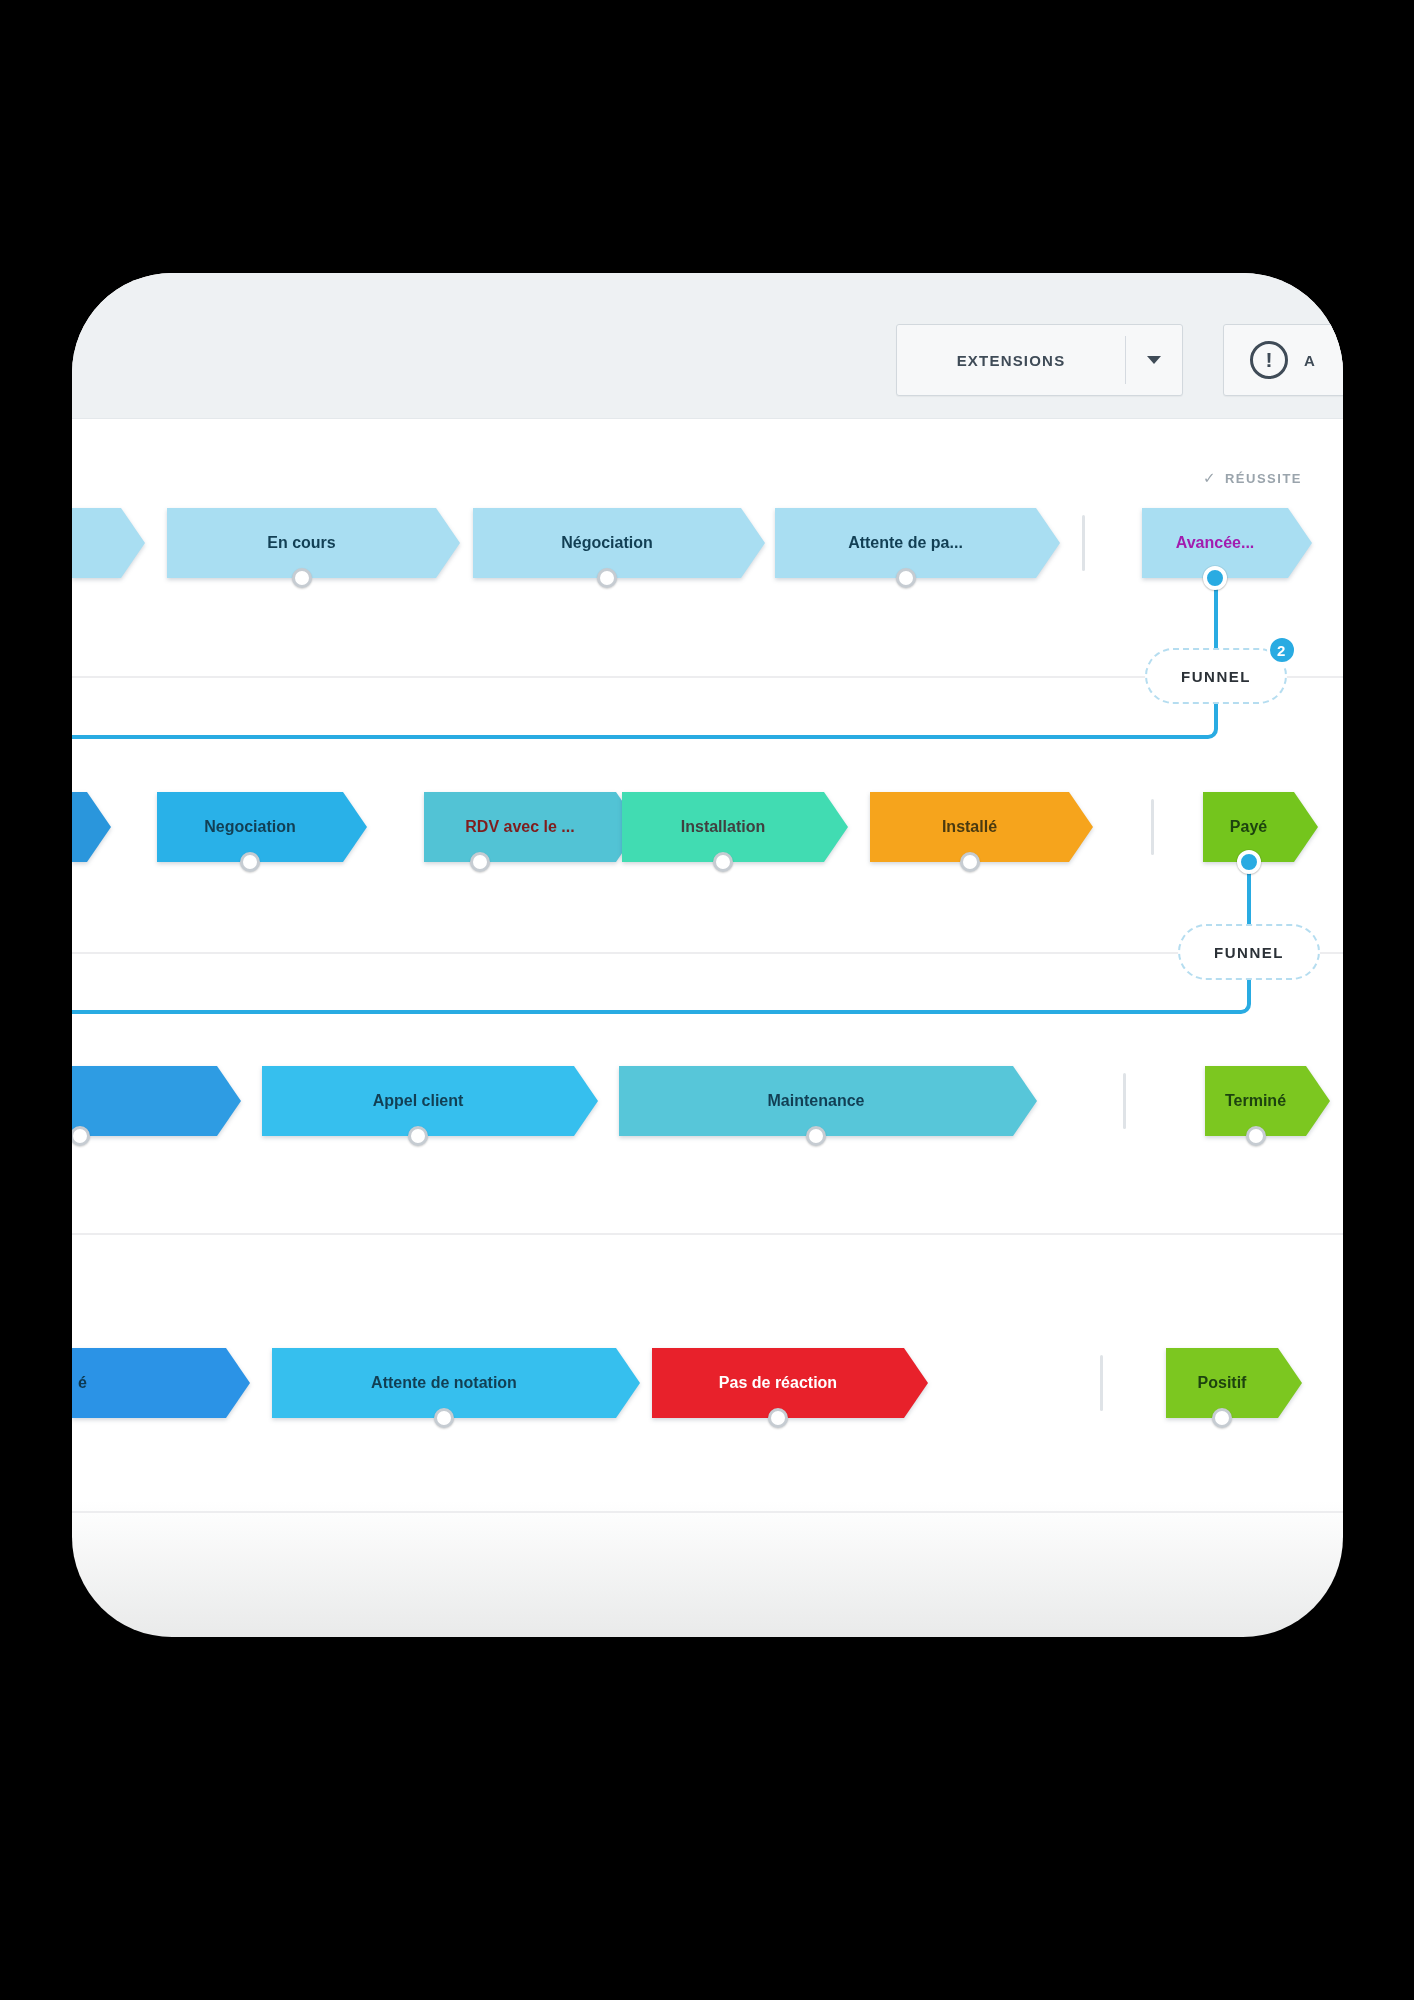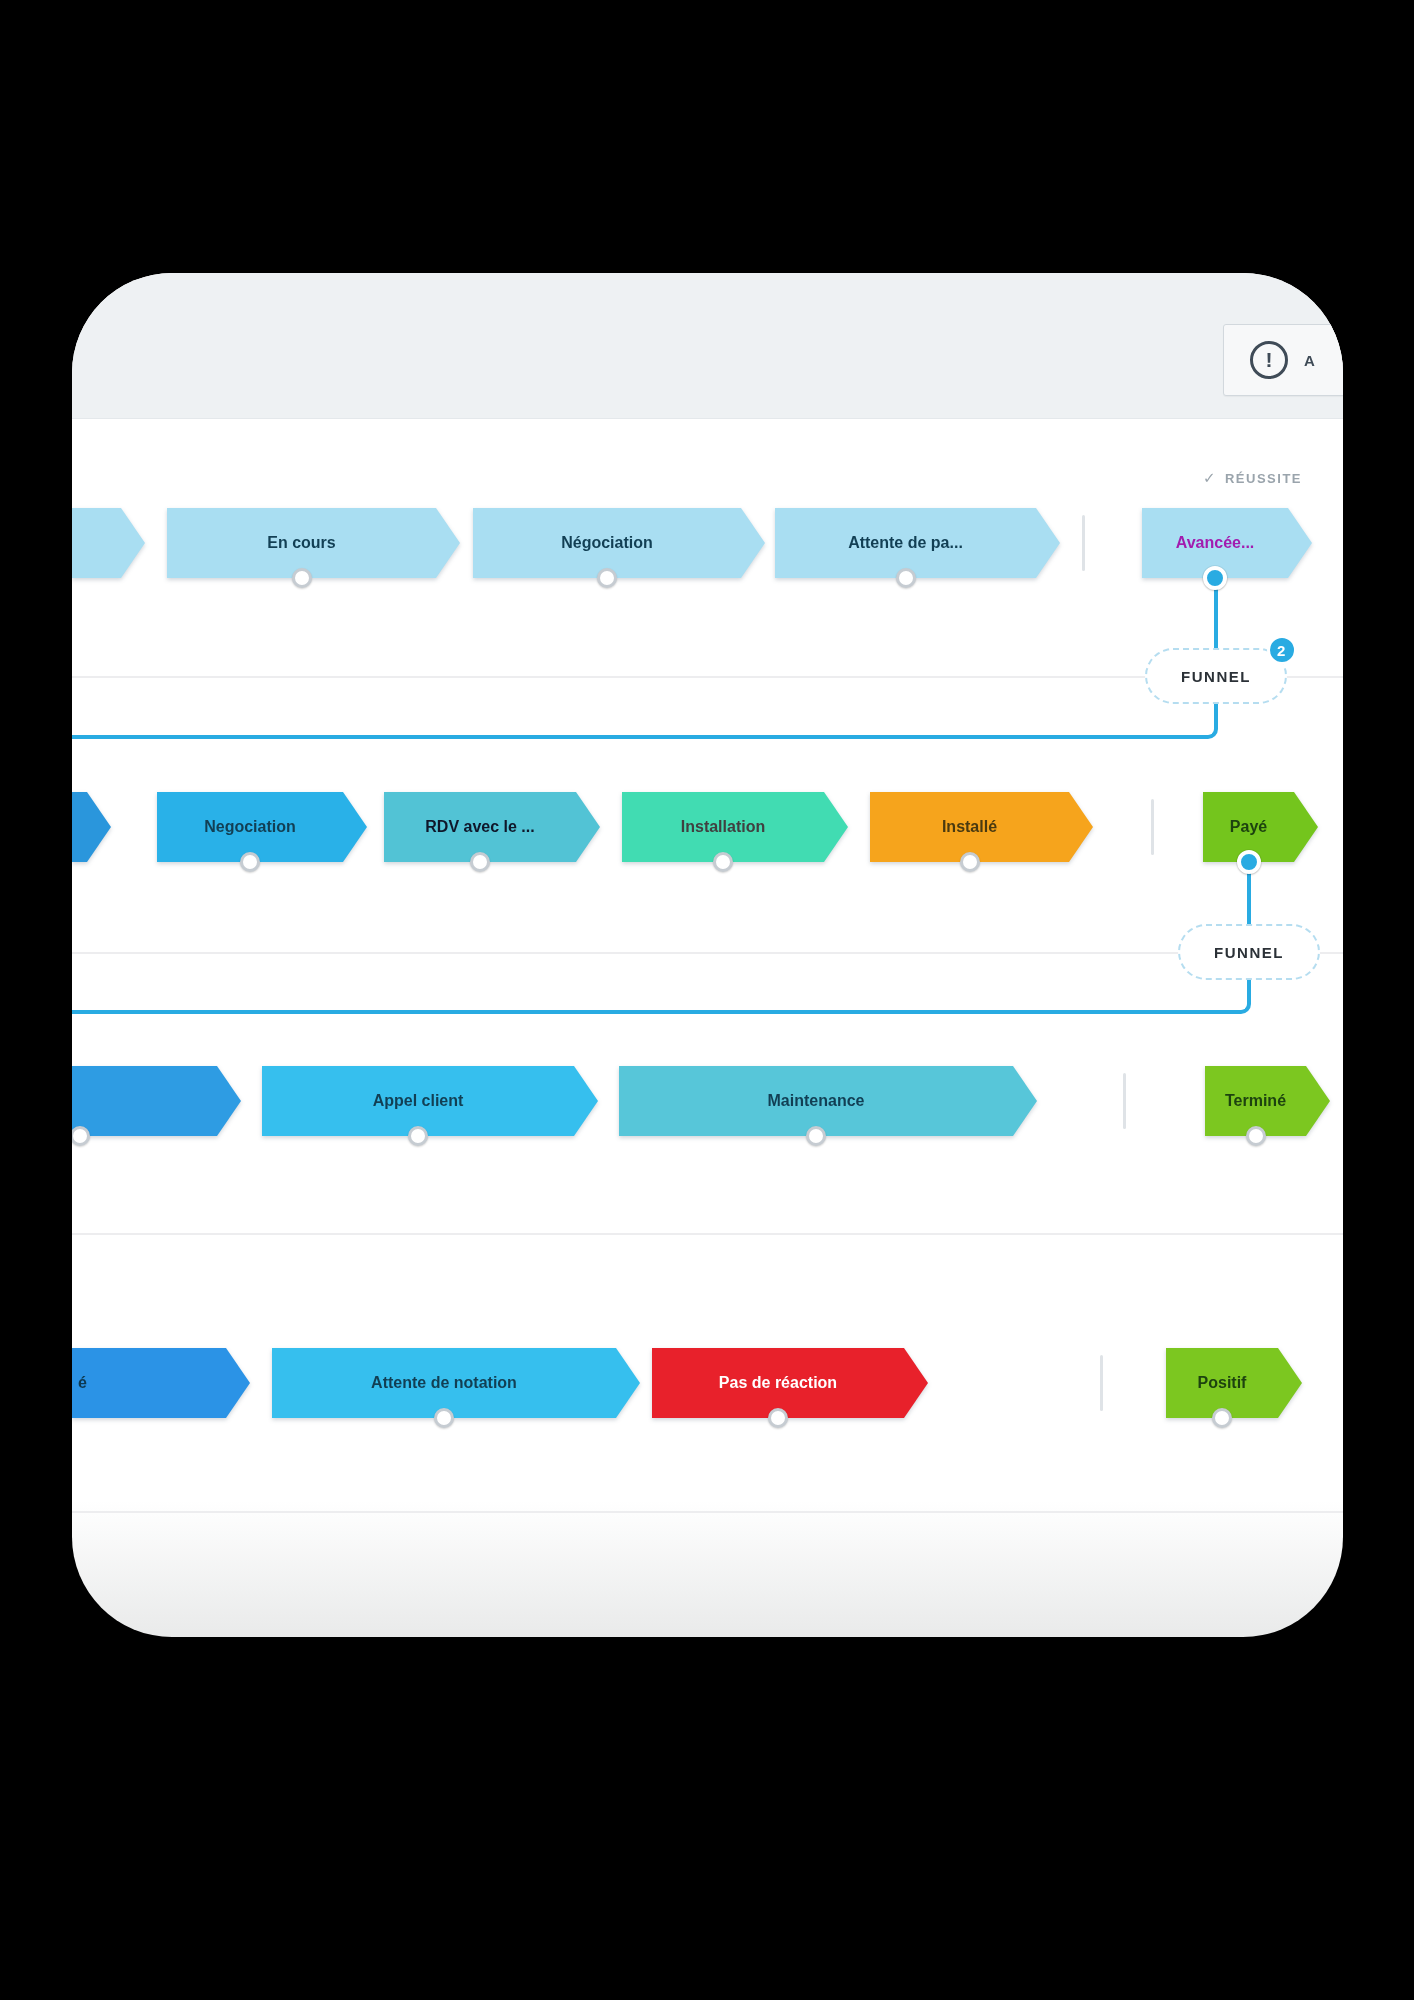--- a/index.html
+++ b/index.html
@@ -52,20 +52,27 @@
                 background:#29abe2;border:3px solid #fff;box-sizing:border-box;color:#fff;
                 display:flex;align-items:center;justify-content:center;font-size:15px;font-weight:bold;}
 </style>
 </head>
 <body>
 
 <div id="stage">
   <div id="card">
 
     <div id="topbar">
+      <div class="toolbtn" id="extensions-btn">
+        <span class="lbl">EXTENSIONS</span>
+        <span class="sep"></span>
+        <span class="caretbox">
+          <span class="caret"></span>
+        </span>
+      </div>
       <div class="toolbtn" id="help-btn">
         <span class="alert-ico">!</span>
         <span>A</span>
       </div>
     </div>
 
     <div id="success-hdr">
       <span class="chk">✓</span><span>RÉUSSITE</span>
     </div>
 
@@ -104,21 +111,21 @@
         <div class="dot blue" style="left: 1143px; top: 305px;"></div>
         <div class="vdiv" style="left: 1010px; top: 242px;"></div>
         <div class="stage-wrap" style="left: 0px; top: 519px; width: 39px;">
           <div class="stage left" style="background: rgb(42, 150, 220); color: rgb(255, 255, 255);"></div>
         </div>
         <div class="stage-wrap" style="left: 85px; top: 519px; width: 210px;">
           <div class="stage" style="background: rgb(41, 177, 232); color: rgb(18, 63, 84);">Negociation</div>
         </div>
         <div class="dot" style="left: 178px; top: 589px;"></div>
         <div class="stage-wrap" style="left: 312px; top: 519px; width: 216px;">
-          <div class="stage" style="background: rgb(82, 195, 213); color: #0f172a;">RDV avec le ...</div>
+          <div class="stage" style="background: rgb(82, 195, 213); color: #7f1d1d; margin-left: 40px;">RDV avec le ...</div>
         </div>
         <div class="dot" style="left: 408px; top: 589px;"></div>
         <div class="stage-wrap" style="left: 550px; top: 519px; width: 226px;">
           <div class="stage" style="background: rgb(65, 220, 178); color: #404040;">Installation</div>
         </div>
         <div class="dot" style="left: 651px; top: 589px;"></div>
         <div class="stage-wrap" style="left: 798px; top: 519px; width: 223px;">
           <div class="stage" style="background: rgb(246, 164, 28); color: rgb(74, 58, 16);">Installé</div>
         </div>
         <div class="dot" style="left: 898px; top: 589px;"></div>

